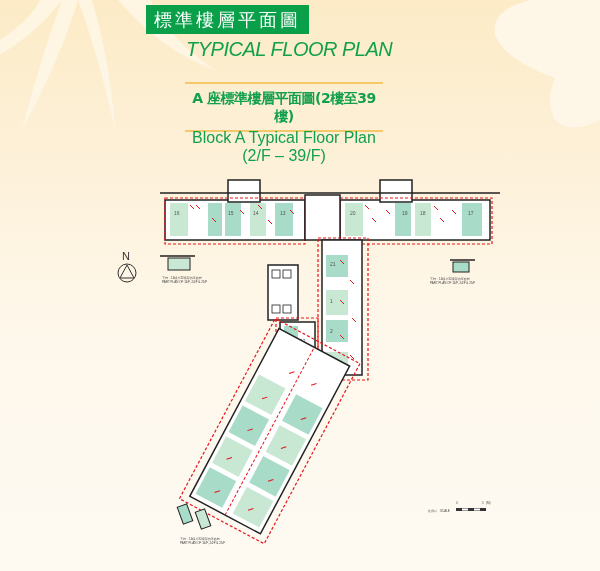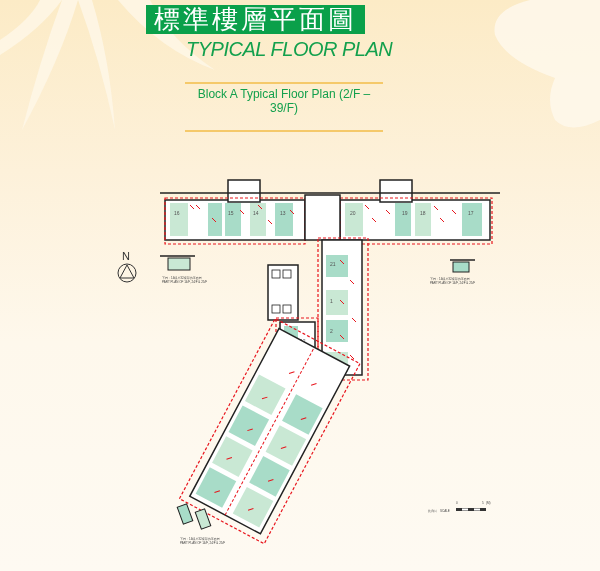--- a/index.html
+++ b/index.html
@@ -1,42 +1,43 @@
 <!DOCTYPE html>
 <html><head>
 <meta charset="utf-8">
 <style>
   html,body{margin:0;padding:0;}
   body{width:600px;height:571px;overflow:hidden;position:relative;
     background:linear-gradient(to bottom,#fcebc6 0%,#fdf1da 30%,#fef8ec 60%,#fefaf2 100%);
     font-family:"Liberation Sans",sans-serif;}
   .bgdeco{position:absolute;inset:0;pointer-events:none;}
   .title-zh{position:absolute;left:146px;top:5px;height:29px;padding:0 8px;background:#0aa04a;
-    color:#fff;font-size:26px;line-height:29px;letter-spacing:3px;font-family:"DejaVu Sans",sans-serif;}
+    color:#fff;font-size:18px;line-height:29px;letter-spacing:3px;font-family:"DejaVu Sans",sans-serif;}
   .title-en{position:absolute;left:186px;top:38px;font-size:20px;color:#13a04d;letter-spacing:-0.5px;font-style:italic;}
   .sub-box{position:absolute;left:185px;top:82px;width:198px;height:46px;border-top:2px solid #f5c96a;border-bottom:2px solid #f5c96a;text-align:center;}
   .sub-zh{font-size:14px;font-weight:bold;color:#13a04d;margin-top:6px;font-family:"DejaVu Sans",sans-serif;letter-spacing:-0.5px;}
-  .sub-en{font-size:12px;color:#13a04d;margin-top:3px;}
+  .sub-en{font-size:16px;color:#13a04d;margin-top:3px;}
   .plan{position:absolute;left:0;top:0;width:600px;height:571px;}
   .small{font-size:3px;fill:#444;font-family:"Liberation Sans",sans-serif;}
 </style>
 </head>
 <body>
 
 <svg class="bgdeco" viewBox="0 0 600 571" width="600" height="571">
   <path d="M0 40 Q30 20 40 0 L62 0 Q40 30 0 55Z" fill="#fef7e8" opacity="0.8"></path>
   <path d="M22 130 Q40 60 62 0 L78 0 Q60 60 22 130Z" fill="#fef7e8" opacity="0.85"></path>
   <path d="M115 130 Q100 60 78 0 L92 0 Q110 60 115 130Z" fill="#fef7e8" opacity="0.85"></path>
   <path d="M118 0 L150 0 Q170 40 215 70 Q160 50 118 0Z" fill="#fef7e8" opacity="0.8"></path>
   <path d="M530 0 Q490 10 495 35 Q505 60 555 78 Q545 100 555 120 Q570 135 600 120 L600 0Z" fill="#fef7ea" opacity="0.9"></path>
 </svg>
 
 <div class="title-zh">標準樓層平面圖</div>
 <div class="title-en">TYPICAL FLOOR PLAN</div>
 <div class="sub-box">
+  <div class="sub-zh">A 座標準樓層平面圖(2樓至39樓)</div>
   <div class="sub-en">Block A Typical Floor Plan (2/F – 39/F)</div>
 </div>
 
 <svg class="plan" viewBox="0 0 600 571" width="600" height="571">
 
   <g>
     <rect x="165" y="200" width="140" height="40" fill="#fff" stroke="#222" stroke-width="1.5"></rect>
     <rect x="340" y="200" width="150" height="40" fill="#fff" stroke="#222" stroke-width="1.5"></rect>
     <rect x="228" y="180" width="32" height="22" fill="#fff" stroke="#222" stroke-width="1.5"></rect>
     <rect x="380" y="180" width="32" height="22" fill="#fff" stroke="#222" stroke-width="1.5"></rect>

